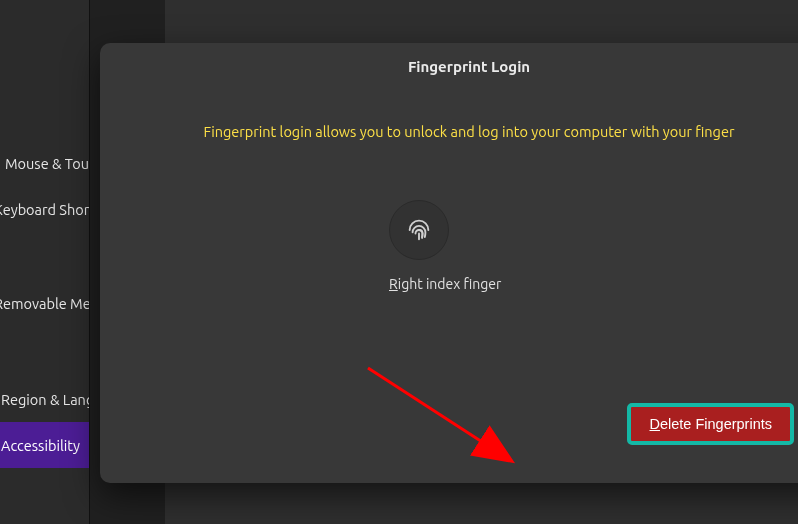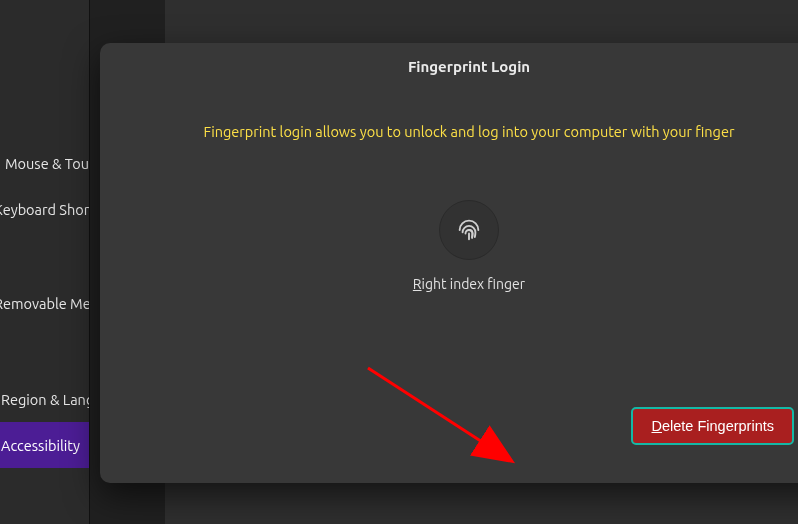--- a/index.html
+++ b/index.html
@@ -33,26 +33,26 @@
     
     .modal { position: absolute; left: 100px; top: 43px; width: 738px; height: 440px; background: #383838; border-radius: 10px; box-shadow: 0 12px 34px rgba(0,0,0,.6); }
     .modal-header { height: 46px; display: flex; align-items: center; justify-content: center; position: relative; border-bottom: none; }
     .modal-title { font-size: 15px; font-weight: 600; color: #eaeaea; }
     .close-btn { position: absolute; right: 14px; top: 12px; width: 20px; height: 20px; border-radius: 50%; background: #e95420; display: flex; align-items: center; justify-content: center; cursor: pointer; }
     .close-btn svg { width: 9px; height: 9px; }
 
     .modal-desc { text-align: center; font-size: 14.5px; color: #fde047; margin-top: 34px; padding: 0 20px; }
 
     .fp-row { display: flex; justify-content: center; gap: 62px; margin-top: 60px; }
-    .fp-item { display: flex; flex-direction: column; align-items: center; width: 160px; cursor: pointer; }
+    .fp-item { display: flex; flex-direction: column; align-items: flex-start; width: 160px; cursor: pointer; }
     .fp-circle { width: 60px; height: 60px; border-radius: 50%; background: #323232; border: 1px solid #2a2a2a; display: flex; align-items: center; justify-content: center; }
     .fp-label { margin-top: 16px; font-size: 14px; color: #e2e2e2; text-align: center; }
     .ul { text-decoration: underline; }
 
-    .delete-btn { position: absolute; right: 44px; bottom: 38px; background: #a91f1f; color: #fff; font-size: 14.5px; padding: 9px 18px; border-radius: 5px; border: 2px solid #14b8a6; cursor: pointer; }
+    .delete-btn { position: absolute; right: 44px; bottom: 38px; background: #a91f1f; color: #fff; font-size: 14.5px; padding: 9px 18px; border-radius: 5px; border: 4px solid #14b8a6; cursor: pointer; }
     .delete-btn .ul { text-decoration: underline; }
 
     
     .arrow-svg { position: absolute; left: 360px; top: 360px; pointer-events: none; }
   </style>
 </head>
 <body>
 
 <div class="sidebar">
   <div class="sb-item p1 sb-1">

